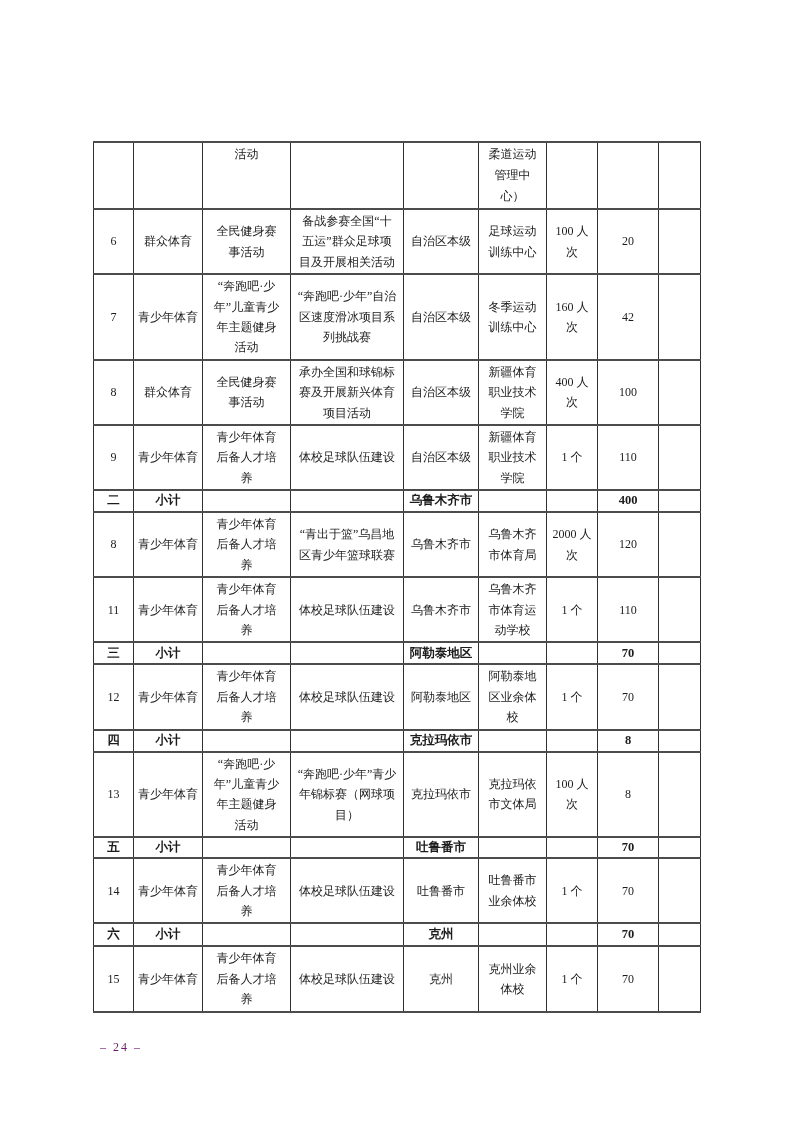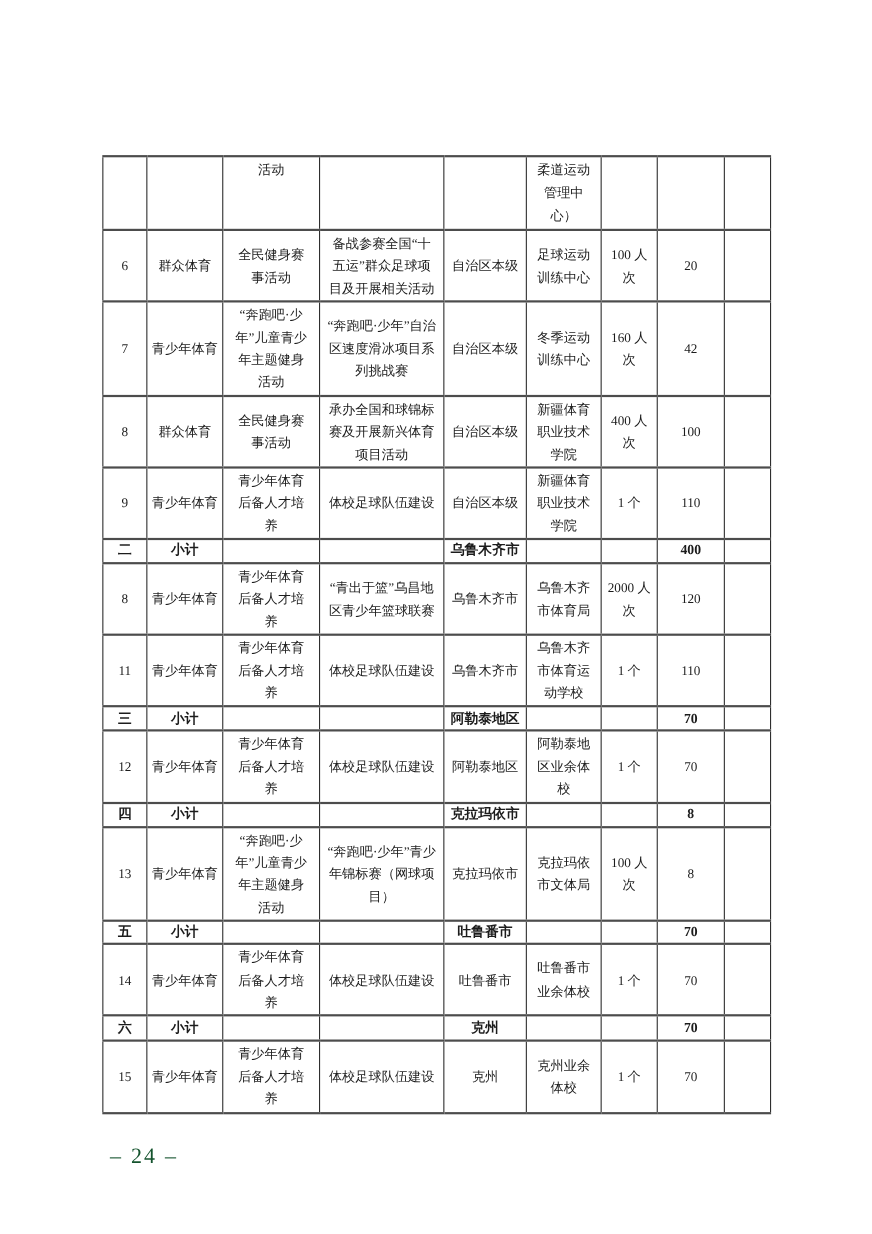--- a/index.html
+++ b/index.html
@@ -46,23 +46,23 @@
     font-size: 12.5px;
   }
   #grid tr.row-continuation td {
     vertical-align: top;
     line-height: 1.75;
   }
   #page-number {
     position: absolute;
     left: 100px;
     top: 1040px;
-    font-size: 20px;
+    font-size: 12px;
     letter-spacing: 2px;
-    color: #14532d;
+    color: #701a75;
     font-family: "Liberation Serif", "DejaVu Serif", serif;
   }
 </style>
 </head>
 <body>
 
 <div id="page">
   <table id="grid">
     <colgroup>
         <col style="width: 40px;">

